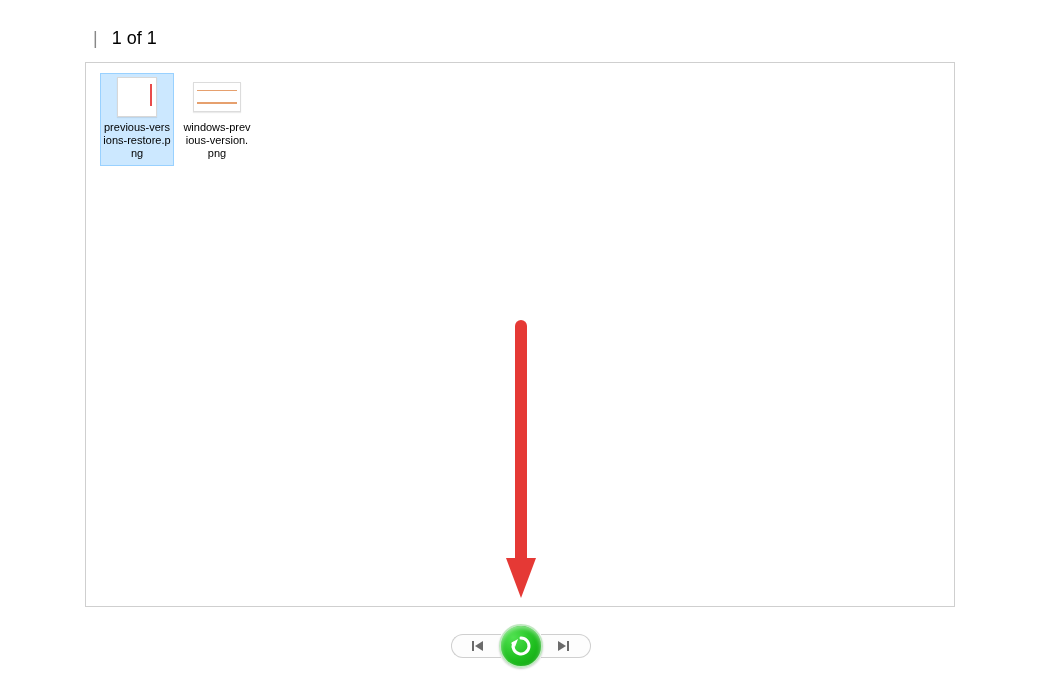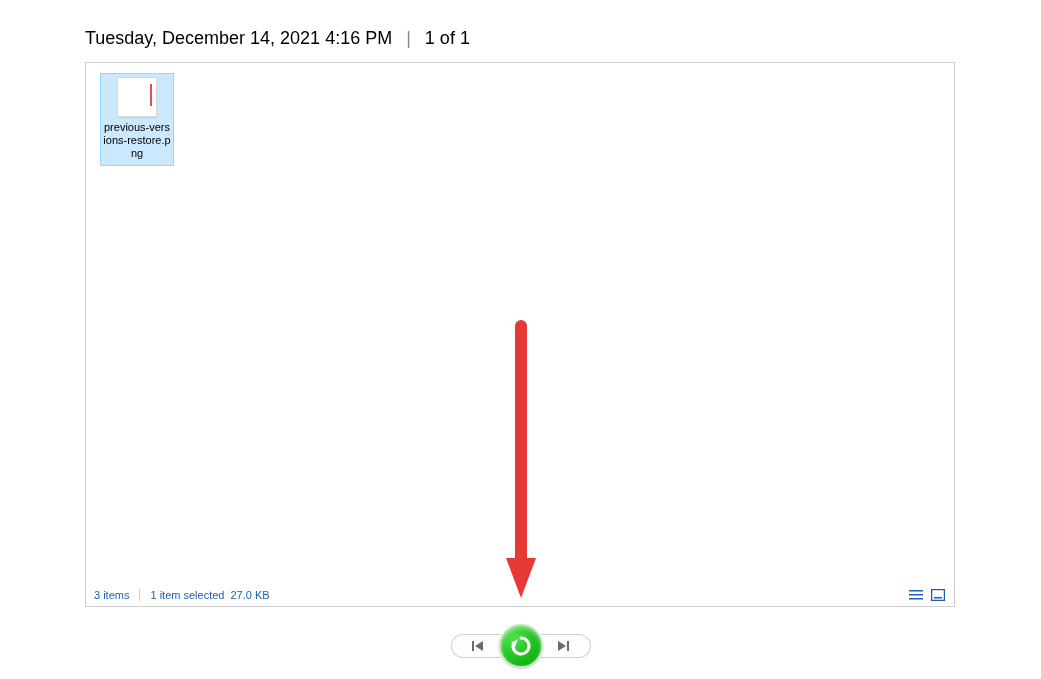--- a/index.html
+++ b/index.html
@@ -198,60 +198,44 @@
     top: 320px;
     width: 30px;
     height: 280px;
     pointer-events: none;
   }
 </style>
 </head>
 <body>
 
 <div class="header">
-  <span>Tuesday, December 14, 2021 4:16 PM</span>
   <span class="divider">|</span>
   <span>1 of 1</span>
 </div>
 
 <div class="panel">
   <div class="file-area">
 
     <div class="file selected">
       <div class="thumb">
         <div class="thumb-png1"></div>
       </div>
       <div class="label">previous-versions-restore.png</div>
     </div>
 
 
-
-  </div>
-
-  <div class="status-bar">
-    <span>3 items</span>
-    <span class="sep"></span>
-    <span>1 item selected</span>
-    <span style="width:6px"></span>
-    <span>27.0 KB</span>
-    <span class="spacer"></span>
-    <span class="view-icon">
-      <svg width="14" height="12" viewBox="0 0 14 12">
-        <rect x="0" y="1" width="14" height="1.5" fill="currentColor"></rect>
-        <rect x="0" y="5" width="14" height="1.5" fill="currentColor"></rect>
-        <rect x="0" y="9" width="14" height="1.5" fill="currentColor"></rect>
-      </svg>
-    </span>
-    <span class="view-icon">
-      <svg width="14" height="12" viewBox="0 0 14 12">
-        <rect x="0.5" y="0.5" width="13" height="11" fill="none" stroke="currentColor" stroke-width="1.5"></rect>
-        <rect x="3" y="8" width="8" height="1.5" fill="currentColor"></rect>
-      </svg>
-    </span>
-  </div>
+    <div class="file">
+      <div class="thumb">
+        <div class="thumb-png2"></div>
+      </div>
+      <div class="label">windows-previous-version.png</div>
+    </div>
+
+  </div>
+
 </div>
 
 <svg class="arrow" viewBox="0 0 30 280">
   <line x1="15" y1="6" x2="15" y2="240" stroke="#e53935" stroke-width="12" stroke-linecap="round"></line>
   <polygon points="15,278 0,238 30,238" fill="#e53935"></polygon>
 </svg>
 
 <div class="nav-controls">
   <div class="nav-pill left" title="Previous version">
     <svg width="14" height="12" viewBox="0 0 14 12">

